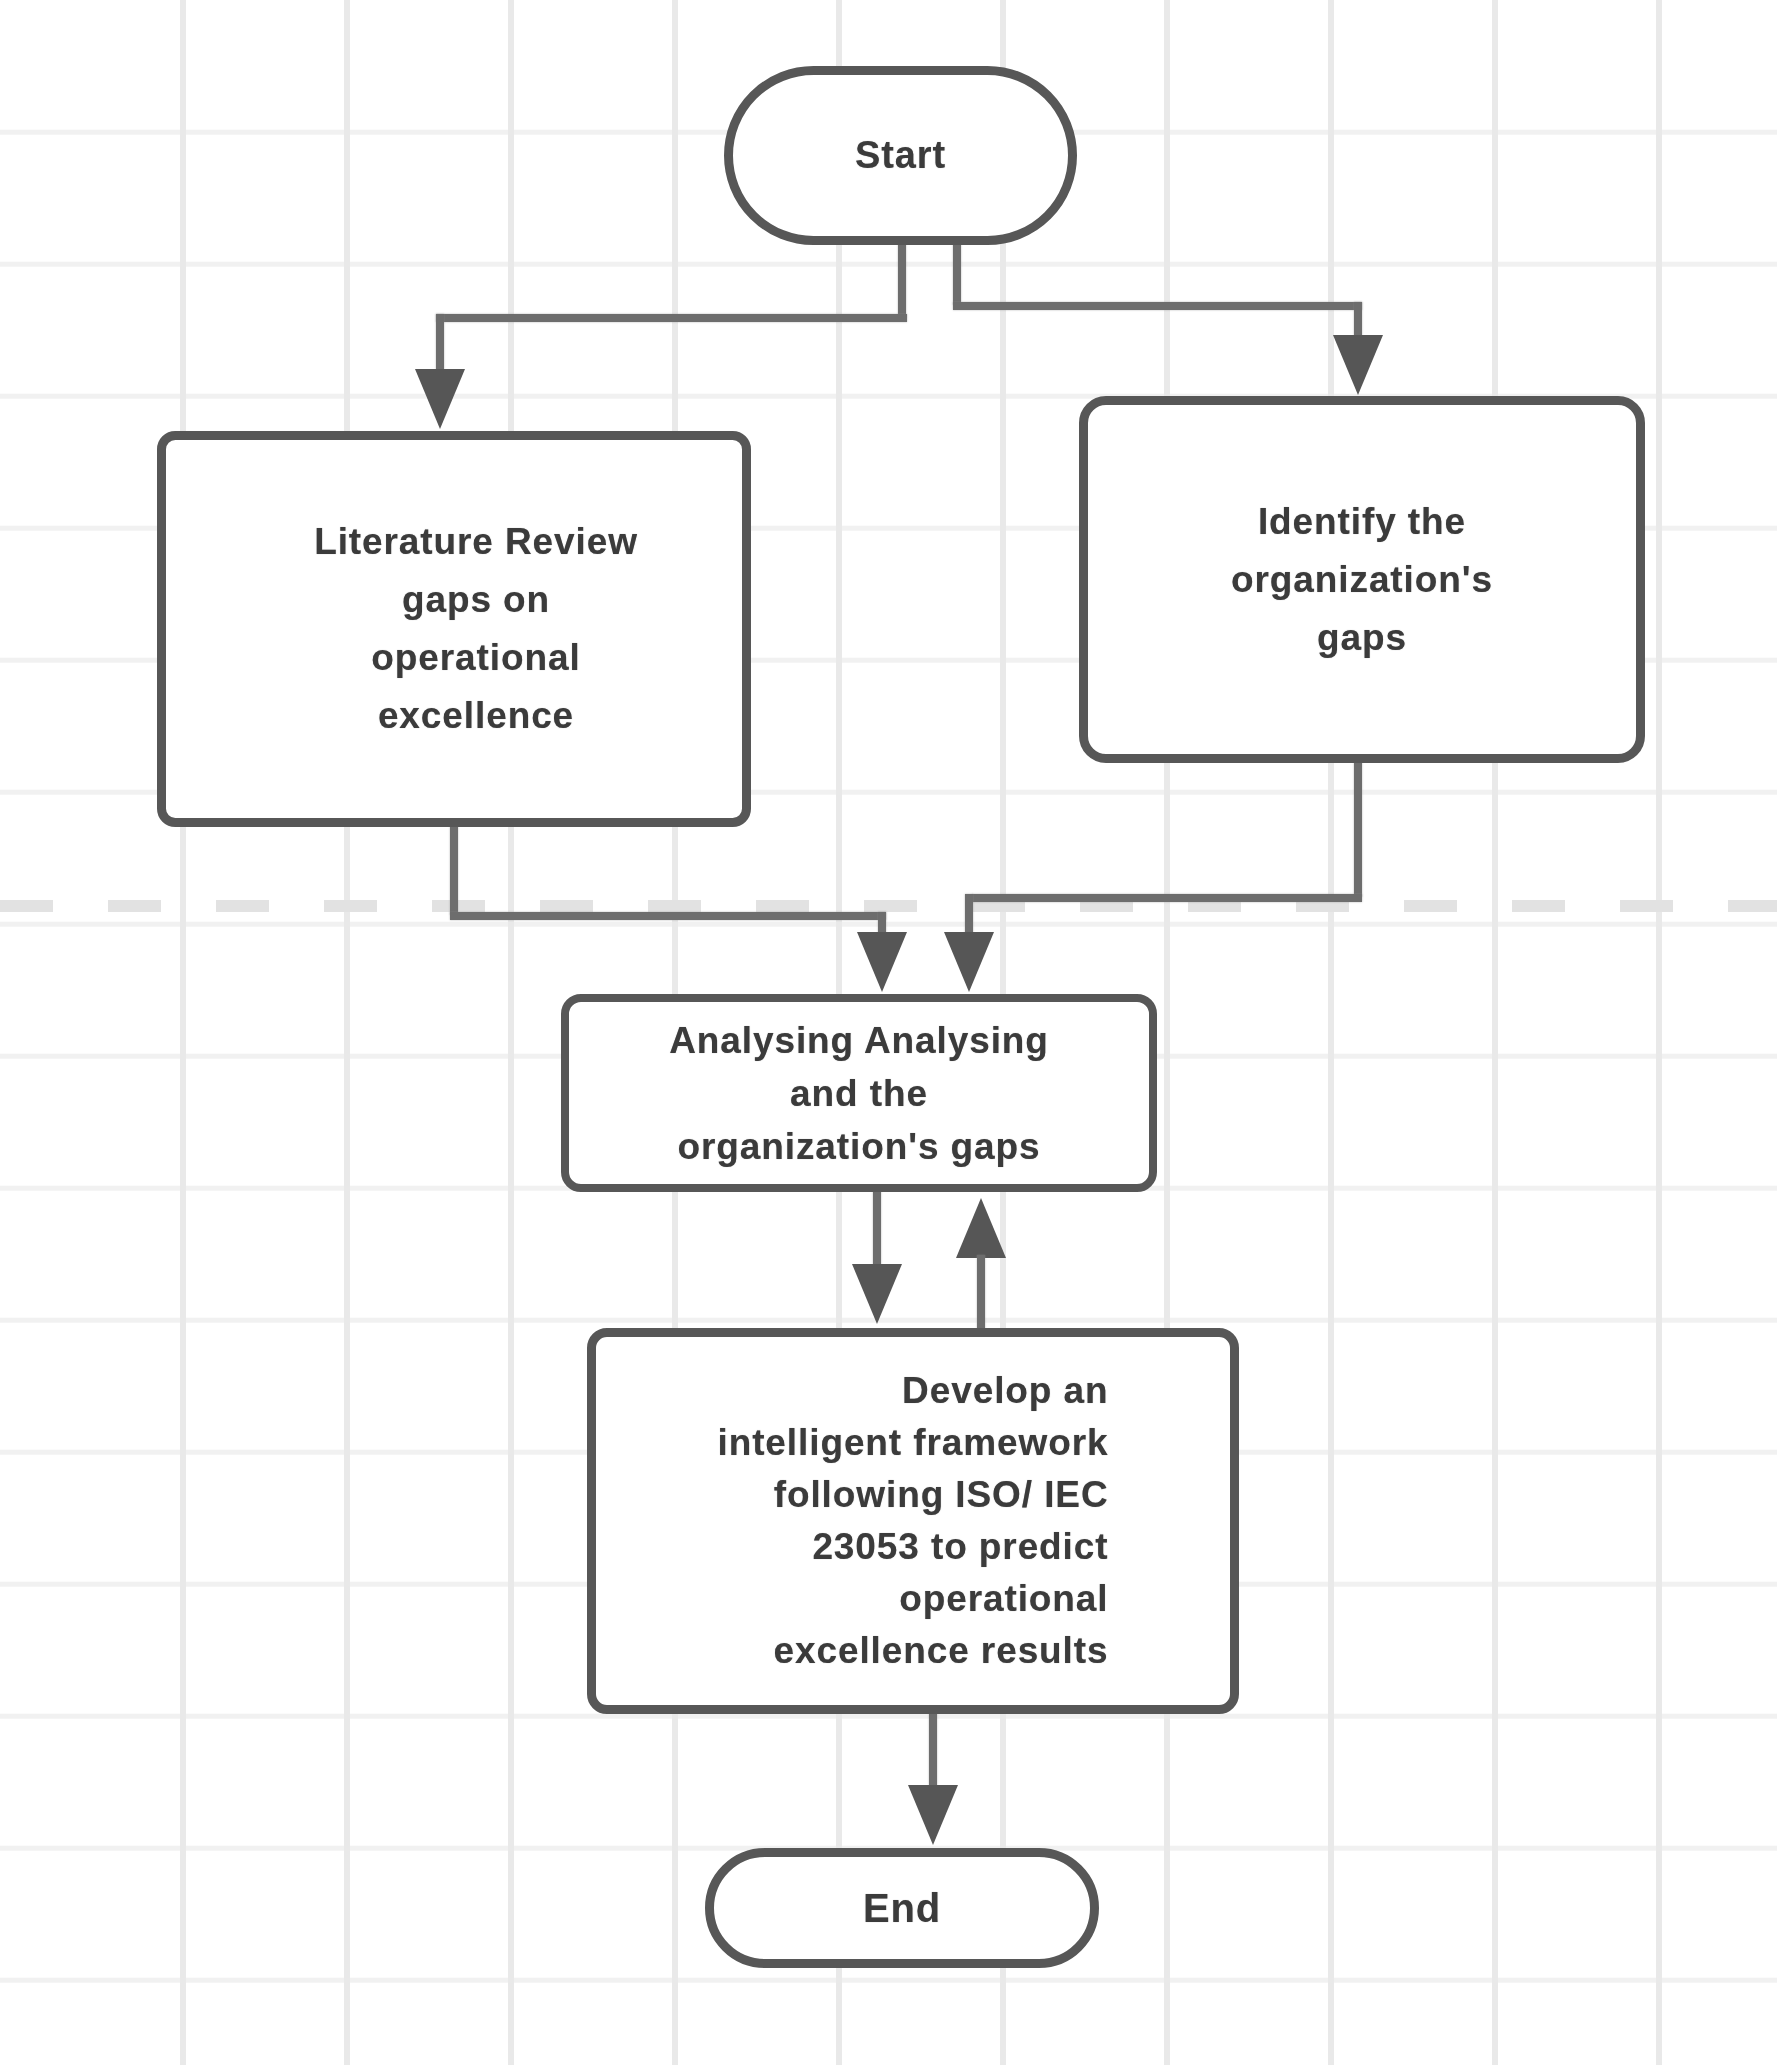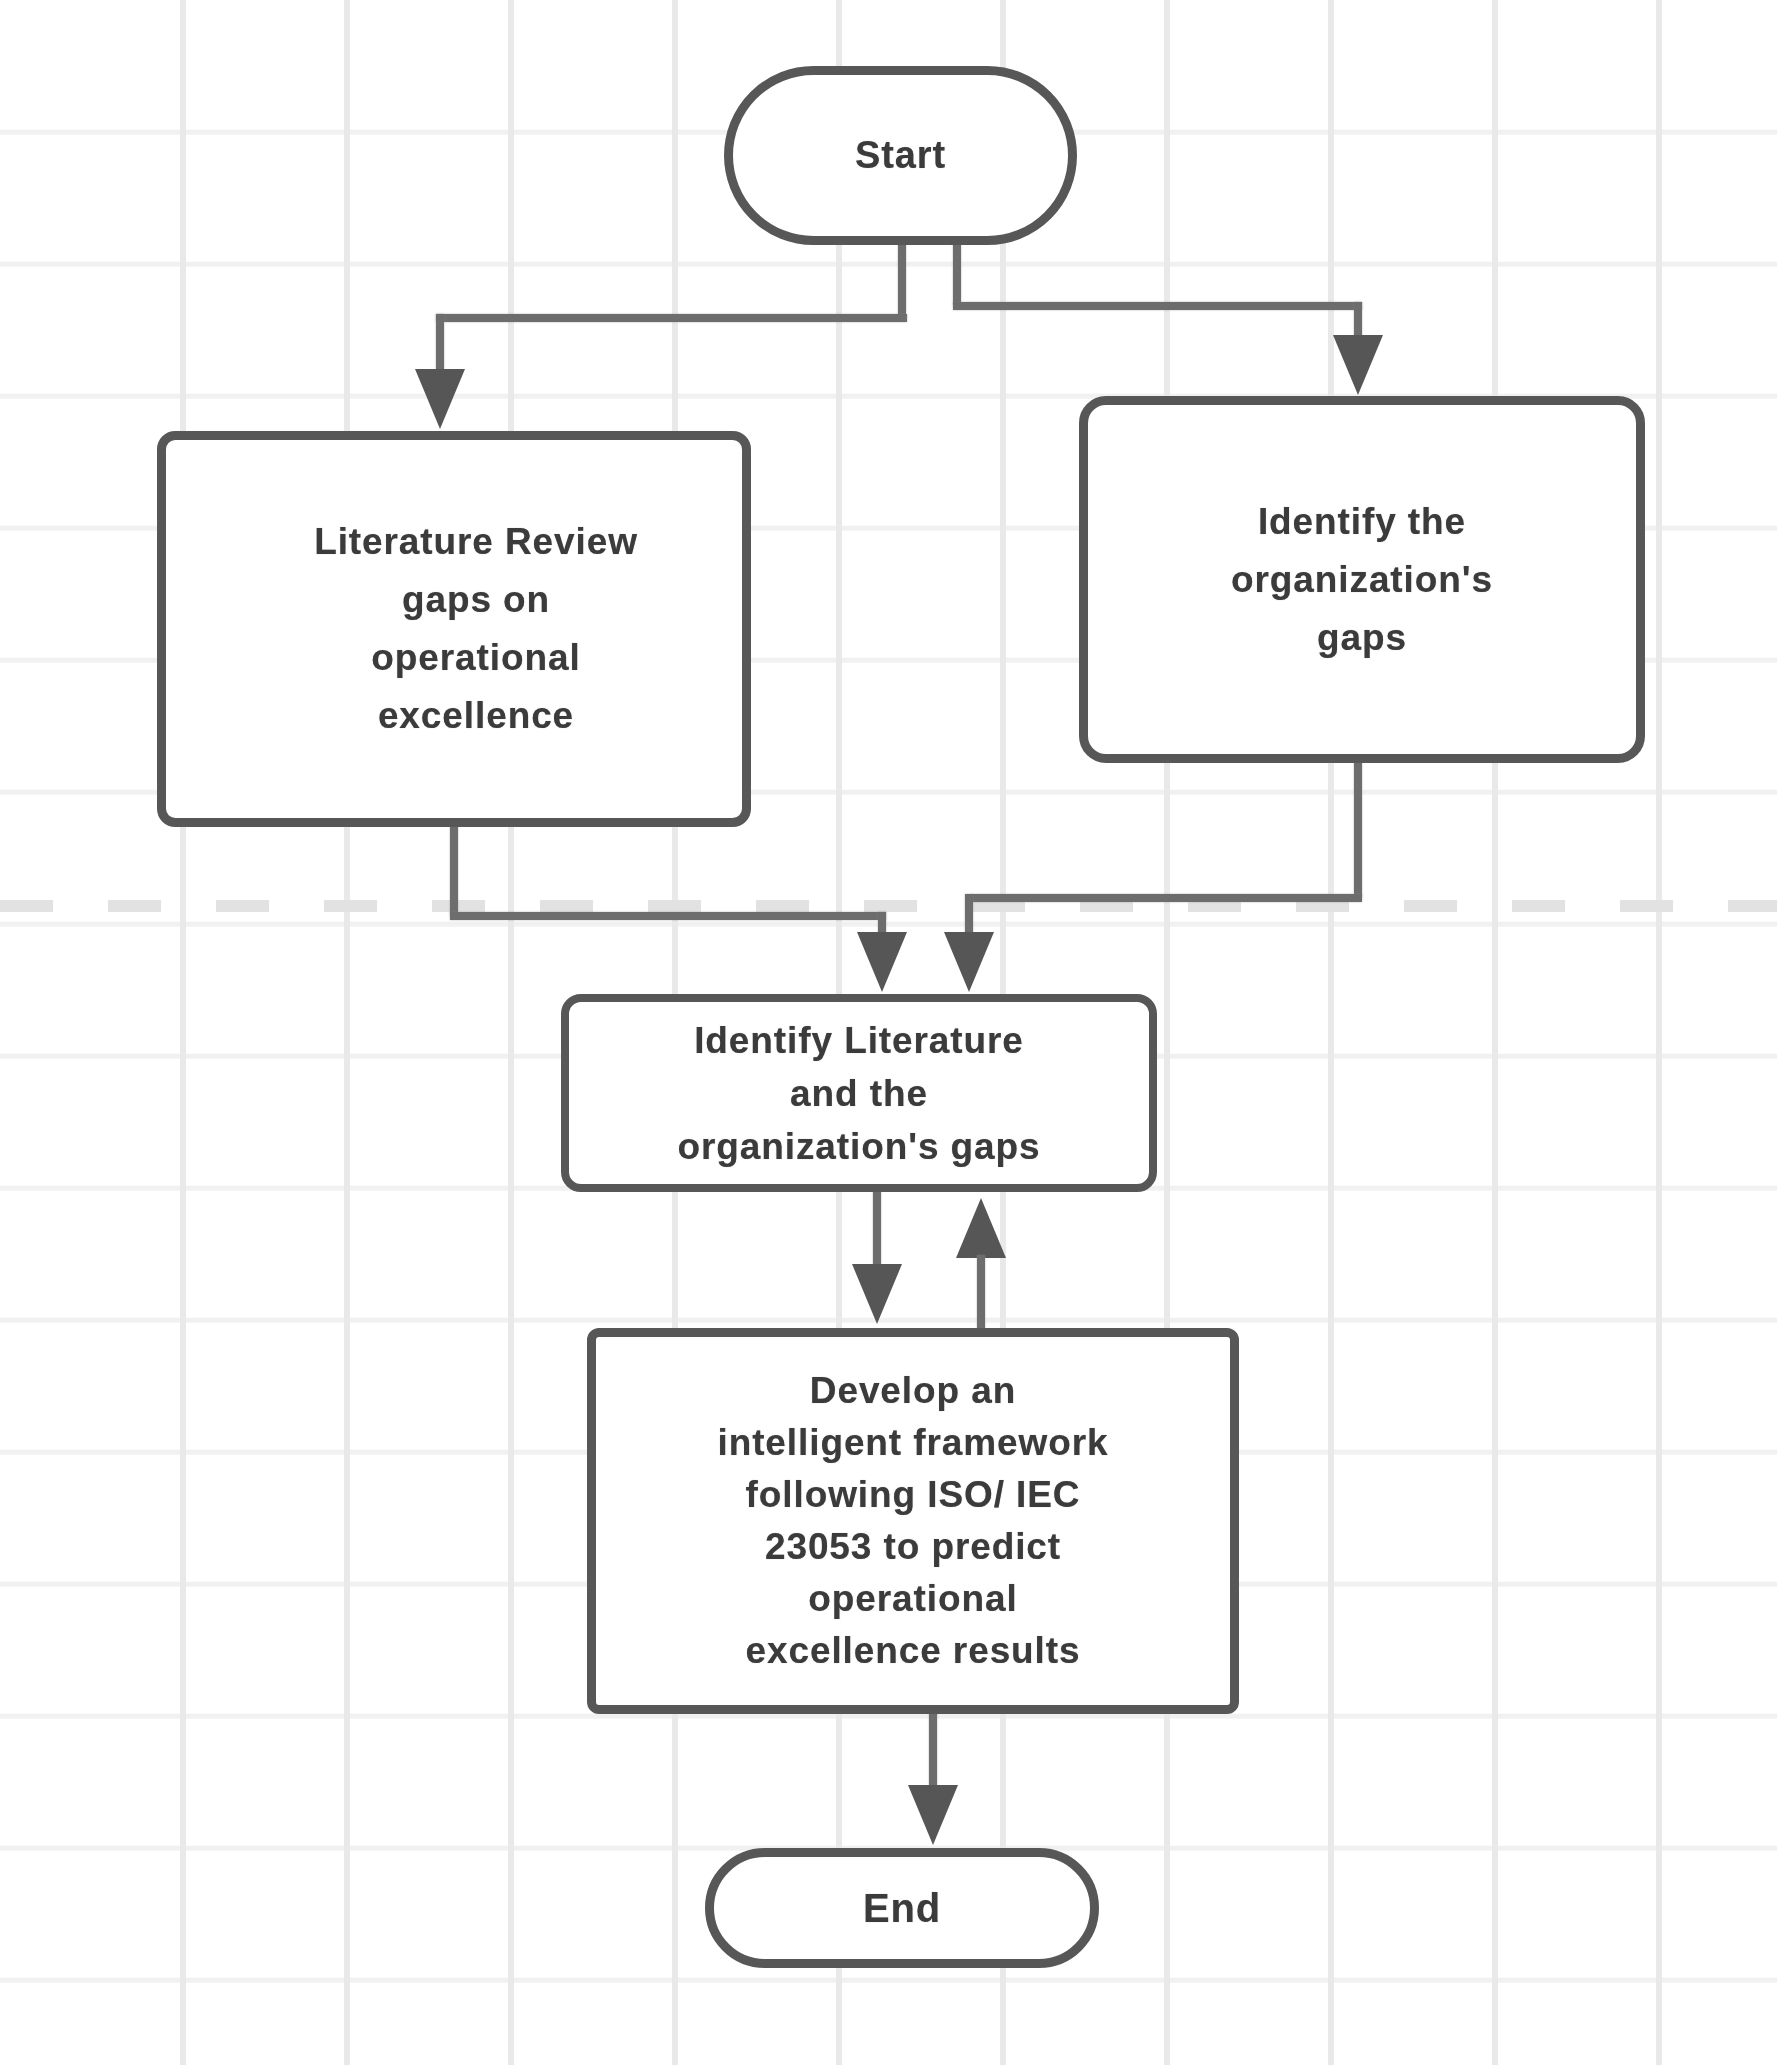--- a/index.html
+++ b/index.html
@@ -45,21 +45,21 @@
 
   #n-lit    { left: 157px;  top: 431px;  width: 594px; height: 396px; border-radius: 18.3px; padding-left: 44px; }
   #n-lit .lbl { font-size: 37px; line-height: 58px; }
 
   #n-ident  { left: 1079px; top: 396px;  width: 566px; height: 367px; border-radius: 27px; justify-content: center; }
   #n-ident .lbl { font-size: 37px; line-height: 58px; }
 
   #n-ana    { left: 561px;  top: 994px; width: 596px; height: 198px; border-radius: 20px; border-width: 8.2px; }
   #n-ana .lbl { font-size: 37px; line-height: 53px; }
 
-  #n-dev    { left: 587px;  top: 1328px; width: 652px; height: 386px; border-radius: 12px; }
+  #n-dev    { left: 587px;  top: 1328px; width: 652px; height: 386px; border-radius: 20px; text-align: right; }
   #n-dev .lbl { font-size: 37px; line-height: 52px; }
 
   #n-end    { left: 705px;  top: 1848px; width: 394px; height: 120px; }
   #n-end .lbl { font-size: 40px; }
 
   
   .connector { position: absolute; left: 0; top: 0; width: 0; height: 0; z-index: 2; }
   .seg  { position: absolute; background: #6d6d6d; box-shadow: 0 0 1.8px rgba(140,140,140,.8); }
   .ah   { position: absolute; width: 0; height: 0; }
   .ah.down { border-left: 25px solid transparent; border-right: 25px solid transparent; border-top: 60px solid #565656; }
@@ -135,21 +135,21 @@
 excellence</span>
   </div>
 
   <div class="node" id="n-ident">
     <span class="lbl">Identify the
 organization's
 gaps</span>
   </div>
 
   <div class="node" id="n-ana">
-    <span class="lbl">Identify Literature
+    <span class="lbl">Analysing Analysing
 and the
 organization's gaps</span>
   </div>
 
   <div class="node" id="n-dev">
     <span class="lbl">Develop an
 intelligent framework
 following ISO/ IEC
 23053 to predict
 operational

